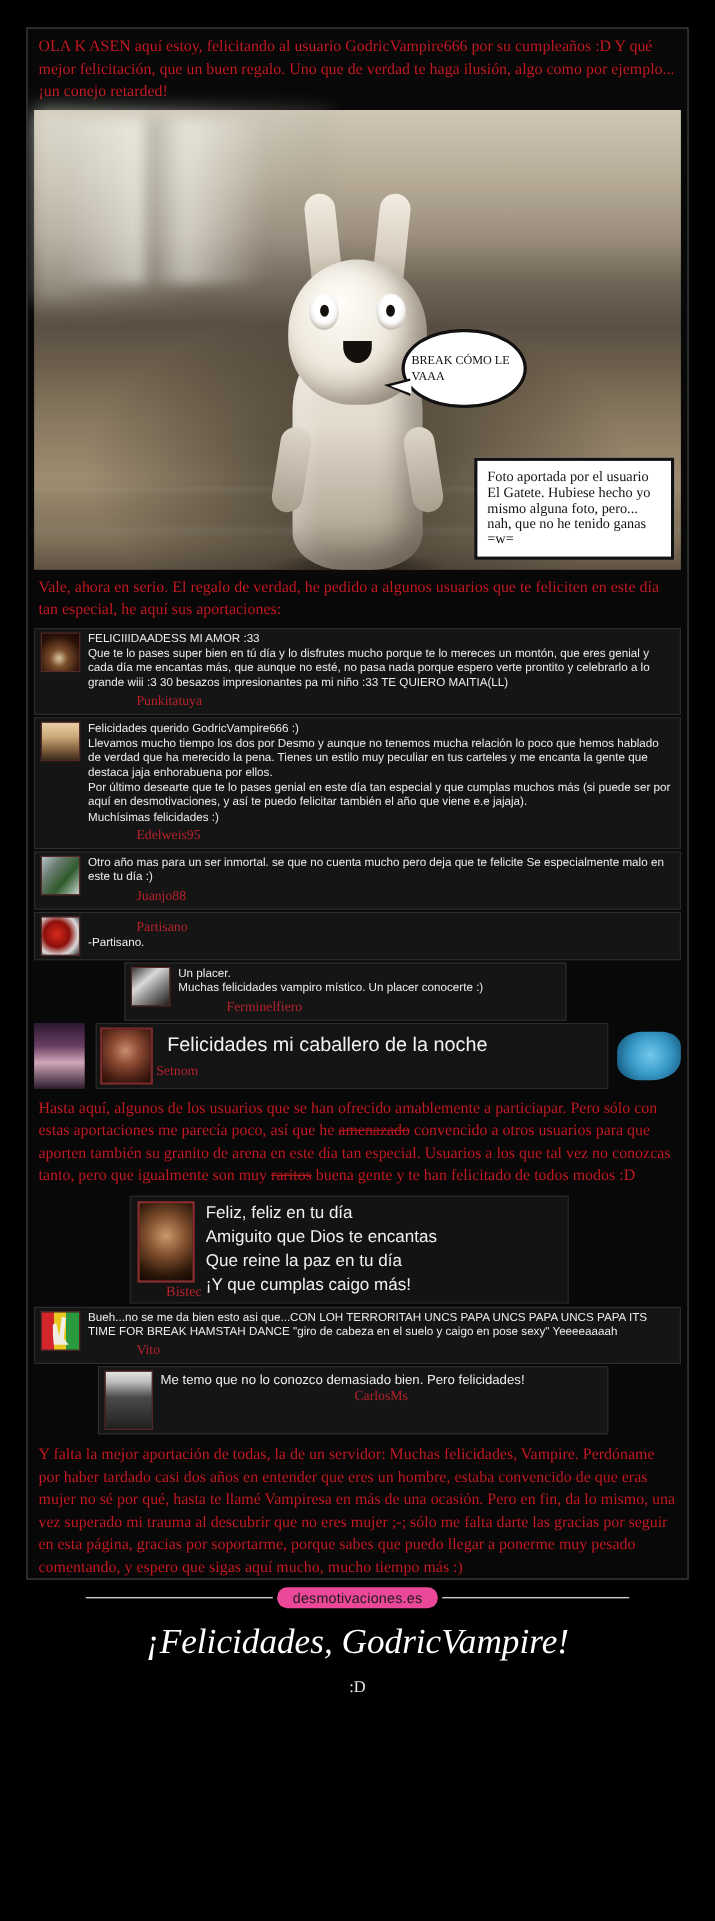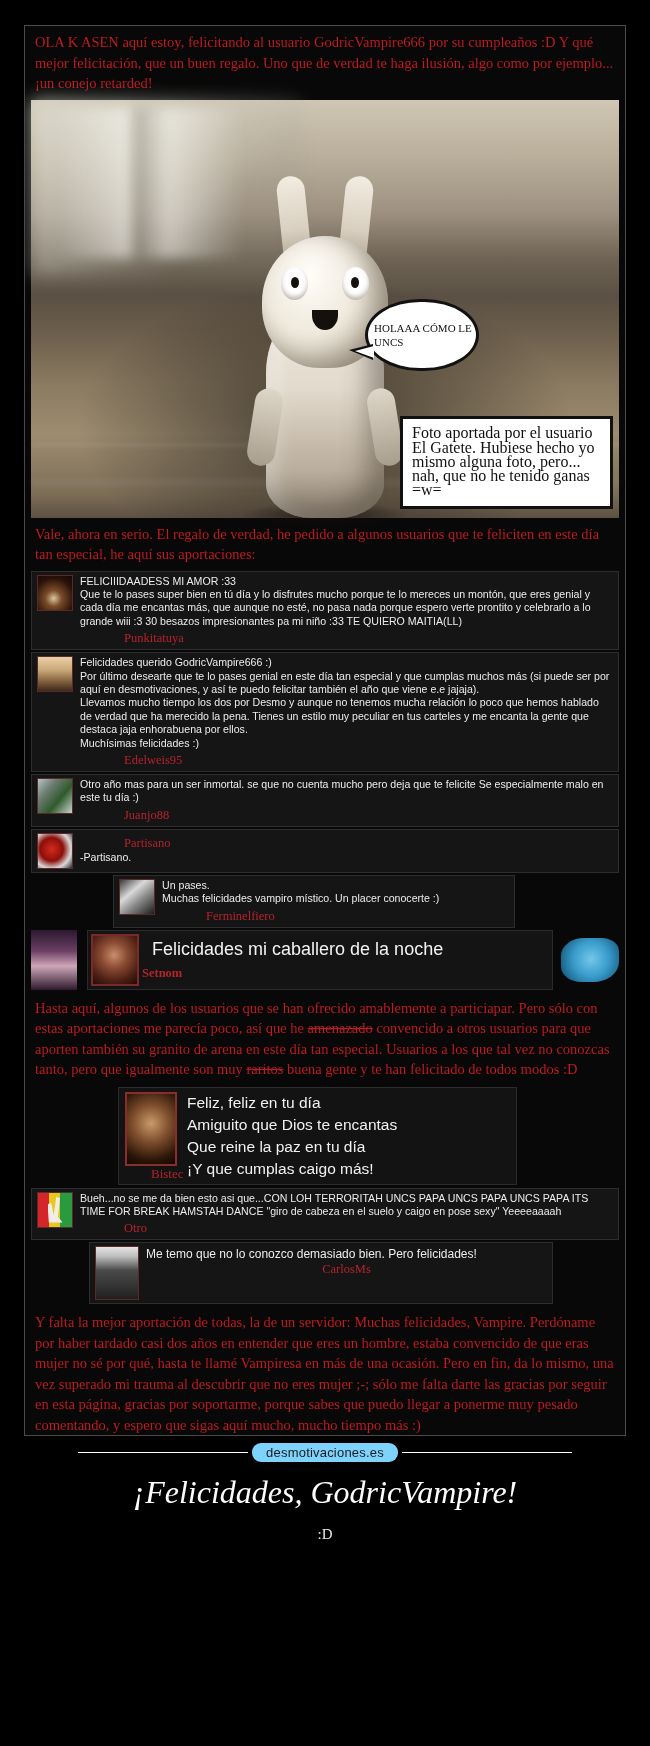--- a/index.html
+++ b/index.html
@@ -147,25 +147,25 @@
   .bubble .tail2 {
     position: absolute; left: -13px; top: 44px;
     width: 0; height: 0;
     border-top: 5px solid transparent;
     border-bottom: 7px solid transparent;
     border-right: 19px solid #fff;
   }
   
   .credit {
     position: absolute; right: 6px; bottom: 9px;
-    width: 213px;
+    width: 182px;
     background: #fff; border: 3px solid #111;
     padding: 7px 8px 8px 9px;
     font-family: "Liberation Serif", serif;
-    font-size: 16px; line-height: 14.2px; color: #111;
+    font-size: 13px; line-height: 14.2px; color: #111;
   }
   
   .comment {
     display: flex; align-items: flex-start;
     background: #151515;
     border: 1px solid #2e2e2e;
     margin: 2px 6px;
     padding: 3px 5px;
   }
   .comment .av {
@@ -238,21 +238,21 @@
     position: absolute; left: 32px; bottom: 2px;
     font-family: "Liberation Serif", serif; font-size: 13px; color: #b5232c;
   }
   
   .logo-wrap {
     position: absolute; left: 0; right: 0; top: 1443px;
     display: flex; align-items: center; justify-content: center;
   }
   .logo-line { flex: 0 0 auto; width: 170px; height: 1px; background: #ffffff; }
   .logo-pill {
-    background: #7dd3fc; color: #1a1a1a;
+    background: #ec4899; color: #1a1a1a;
     font-family: "Liberation Sans", sans-serif;
     font-size: 13px; letter-spacing: .2px;
     padding: 2px 14px; border-radius: 9px;
     margin: 0 4px;
   }
   .big-title {
     position: absolute; left: 0; right: 0; top: 1474px;
     text-align: center;
     font-family: "Liberation Serif", serif;
     font-size: 32px; color: #ffffff; font-style: italic;
@@ -290,43 +290,43 @@
         <div class="pupil l"></div>
         <div class="pupil r"></div>
         <div class="mouth"></div>
         <div class="arm l"></div>
         <div class="arm r"></div>
       </div>
 
       <div class="bubble">
         <div class="tail"></div>
         <div class="tail2"></div>
-        <div class="btxt">HOLAAA CÓMO LE UNCS</div>
+        <div class="btxt">BREAK CÓMO LE VAAA</div>
       </div>
 
       <div class="credit">Foto aportada por el usuario El Gatete. Hubiese hecho yo mismo alguna foto, pero... nah, que no he tenido ganas =w=</div>
     </div>
 
     <div class="narration">Vale, ahora en serio. El regalo de verdad, he pedido a algunos usuarios que te feliciten en este día tan especial, he aquí sus aportaciones:</div>
 
     <div class="comment">
       <div class="av av-punki"></div>
       <div class="body">
         <div class="txt b">FELICIIIDAADESS MI AMOR :33</div>
         <div class="txt">Que te lo pases super bien en tú día y lo disfrutes mucho porque te lo mereces un montón, que eres genial y cada día me encantas más, que aunque no esté, no pasa nada porque espero verte prontito y celebrarlo a lo grande wiii :3 30 besazos impresionantes pa mi niño :33 TE QUIERO MAITIA(LL)</div>
         <span class="nick">Punkitatuya</span>
       </div>
     </div>
 
     <div class="comment">
       <div class="av av-edel"></div>
       <div class="body">
         <div class="txt b">Felicidades querido GodricVampire666 :)</div>
+        <div class="txt">Llevamos mucho tiempo los dos por Desmo y aunque no tenemos mucha relación lo poco que hemos hablado de verdad que ha merecido la pena. Tienes un estilo muy peculiar en tus carteles y me encanta la gente que destaca jaja enhorabuena por ellos.</div>
         <div class="txt">Por último desearte que te lo pases genial en este día tan especial y que cumplas muchos más (si puede ser por aquí en desmotivaciones, y así te puedo felicitar también el año que viene e.e jajaja).</div>
-        <div class="txt">Llevamos mucho tiempo los dos por Desmo y aunque no tenemos mucha relación lo poco que hemos hablado de verdad que ha merecido la pena. Tienes un estilo muy peculiar en tus carteles y me encanta la gente que destaca jaja enhorabuena por ellos.</div>
         <div class="txt">Muchísimas felicidades :)</div>
         <span class="nick">Edelweis95</span>
       </div>
     </div>
 
     <div class="comment">
       <div class="av av-juanjo"></div>
       <div class="body">
         <div class="txt">Otro año mas para un ser inmortal. se que no cuenta mucho pero deja que te felicite Se especialmente malo en este tu día :)</div>
         <span class="nick">Juanjo88</span>
@@ -337,34 +337,34 @@
       <div class="av av-parti"></div>
       <div class="body">
         <span class="nick">Partisano</span>
         <div class="txt">-Partisano.</div>
       </div>
     </div>
 
     <div class="comment" style="margin-left:88px;margin-right:110px;">
       <div class="av av-fermin"></div>
       <div class="body">
-        <div class="txt b">Un pases.</div>
+        <div class="txt b">Un placer.</div>
         <div class="txt b">Muchas felicidades vampiro místico. Un placer conocerte :)</div>
         <span class="nick">Ferminelfiero</span>
       </div>
     </div>
 
     <div style="position:relative;height:62px;">
       <div class="side-av av-anime" style="left:6px;top:0;height:60px;"></div>
       <div class="side-av av-dash" style="right:6px;top:8px;width:58px;height:44px;border-radius:40% 30% 45% 35%;"></div>
       <div class="banner" style="margin-left:62px;margin-right:72px;height:60px;">
         <div class="pic av-setnom" style="width:48px;height:52px;margin:3px;"></div>
         <div style="flex:1 1 auto;">
           <div class="big">Felicidades mi caballero de la noche</div>
-          <div class="nick center" style="font-family:'Liberation Serif',serif;font-size:12.5px;color:#b5232c;margin-top:6px;font-weight:bold;">Setnom</div>
+          <div class="nick center" style="font-family:'Liberation Serif',serif;font-size:12.5px;color:#b5232c;margin-top:6px;">Setnom</div>
         </div>
       </div>
     </div>
 
     <div class="narration"><span>Hasta aquí, algunos de los usuarios que se han ofrecido amablemente a particiapar. Pero sólo con estas aportaciones me parecía poco, así que he </span><span class="strike">amenazado</span><span> convencido a otros usuarios para que aporten también su granito de arena en este día tan especial. Usuarios a los que tal vez no conozcas tanto, pero que igualmente son muy </span><span class="strike">raritos</span><span> buena gente y te han felicitado de todos modos :D</span></div>
 
     <div class="bistec-card" style="margin-left:93px;margin-right:108px;">
       <div class="pic av-bistec"></div>
       <div class="lines">
         <div>Feliz, feliz en tu día</div>
@@ -372,21 +372,21 @@
         <div>Que reine la paz en tu día</div>
         <div>¡Y que cumplas caigo más!</div>
       </div>
       <div class="nick">Bistec</div>
     </div>
 
     <div class="comment">
       <div class="av av-vito"></div>
       <div class="body">
         <div class="txt b">Bueh...no se me da bien esto asi que...CON LOH TERRORITAH UNCS PAPA UNCS PAPA UNCS PAPA ITS TIME FOR BREAK HAMSTAH DANCE "giro de cabeza en el suelo y caigo en pose sexy" Yeeeeaaaah</div>
-        <span class="nick">Otro</span>
+        <span class="nick">Vito</span>
       </div>
     </div>
 
     <div class="comment" style="margin-left:64px;margin-right:72px;">
       <div class="av av-carlos" style="width:44px;height:54px;"></div>
       <div class="body">
         <div class="txt" style="font-size:12px;line-height:16px;">Me temo que no lo conozco demasiado bien. Pero felicidades!</div>
         <div class="nick center">CarlosMs</div>
       </div>
     </div>

